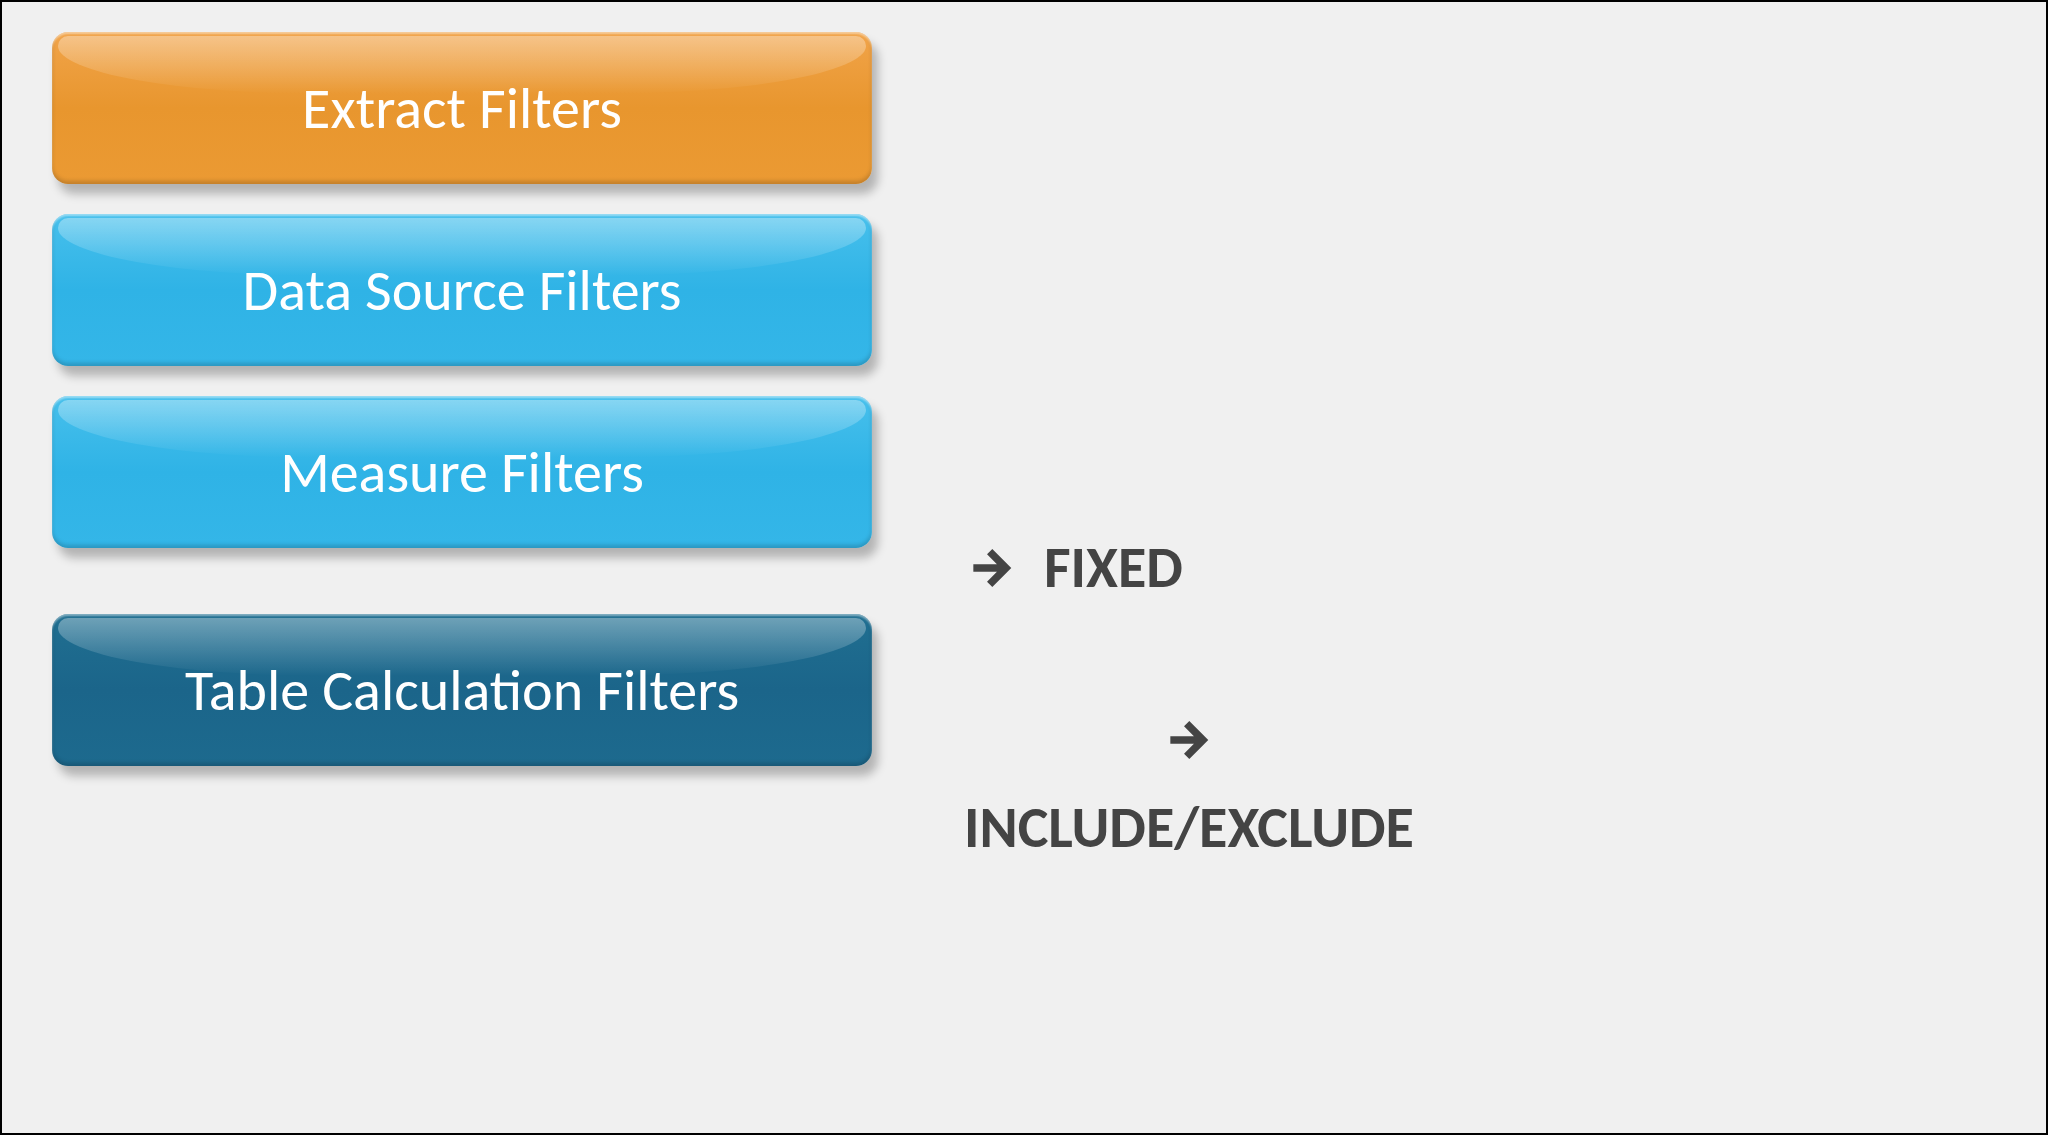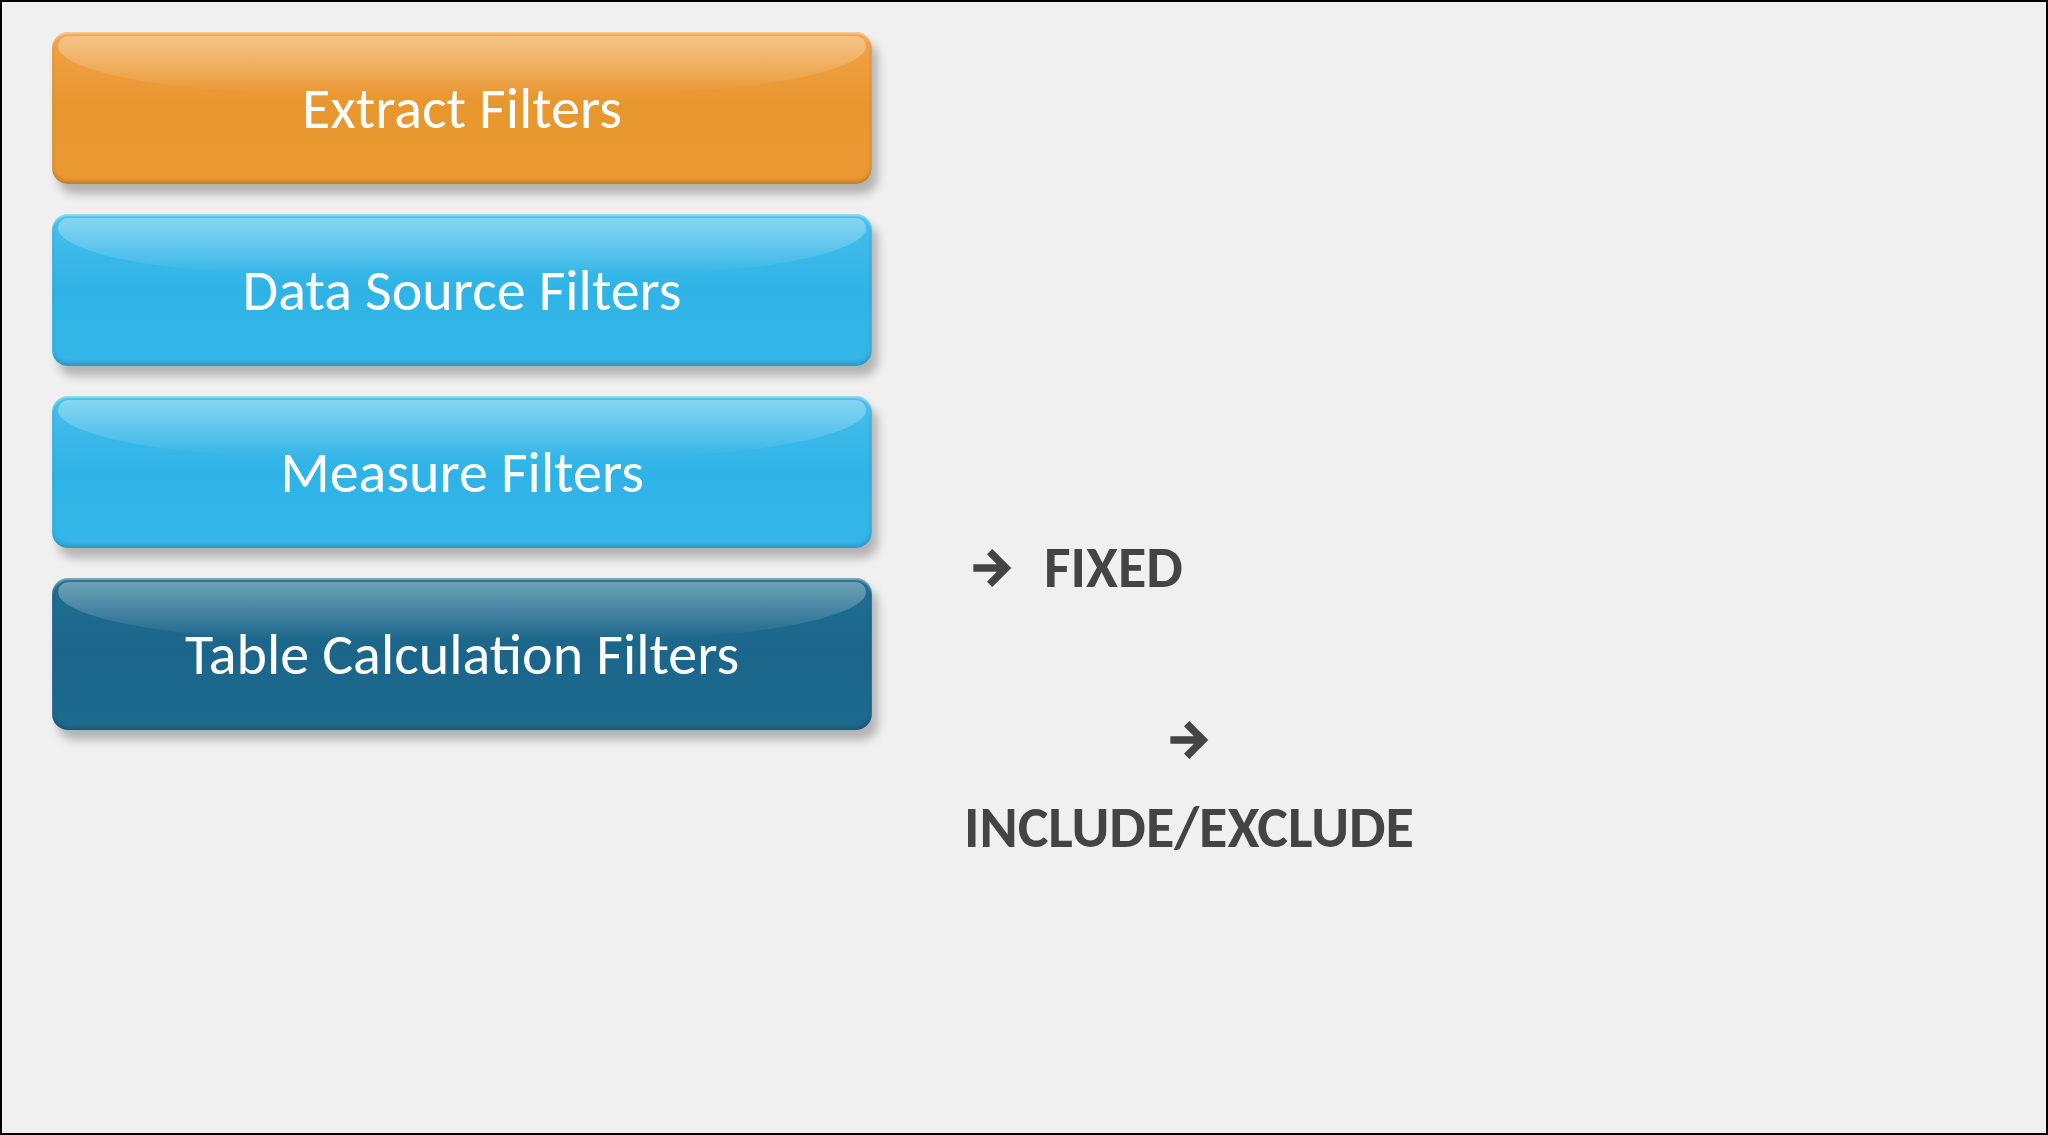--- a/index.html
+++ b/index.html
@@ -48,21 +48,21 @@
     content: "";
     position: absolute;
     top: 4px; left: 6px; right: 6px;
     height: 38%;
     border-radius: 12px 12px 40% 40% / 12px 12px 100% 100%;
     background: linear-gradient(to bottom, rgba(255,255,255,0.35), rgba(255,255,255,0));
     pointer-events: none;
   }
   .orange { background: linear-gradient(to bottom, #f1a44a 0%, #e8962e 50%, #eb9a33 100%); }
   .blue   { background: linear-gradient(to bottom, #47c0ec 0%, #2fb3e6 50%, #34b6e8 100%); }
-  .teal   { background: linear-gradient(to bottom, #206f91 0%, #1b658a 50%, #1d6a8e 100%); }
+  .teal   { background: linear-gradient(to bottom, #206f91 0%, #1b658a 50%, #1d6a8e 100%); margin-top: 36px; }
 
   .annotations {
     flex: 1;
     position: relative;
   }
   .anno {
     position: absolute;
     left: 92px;
     display: flex;
     align-items: center;

